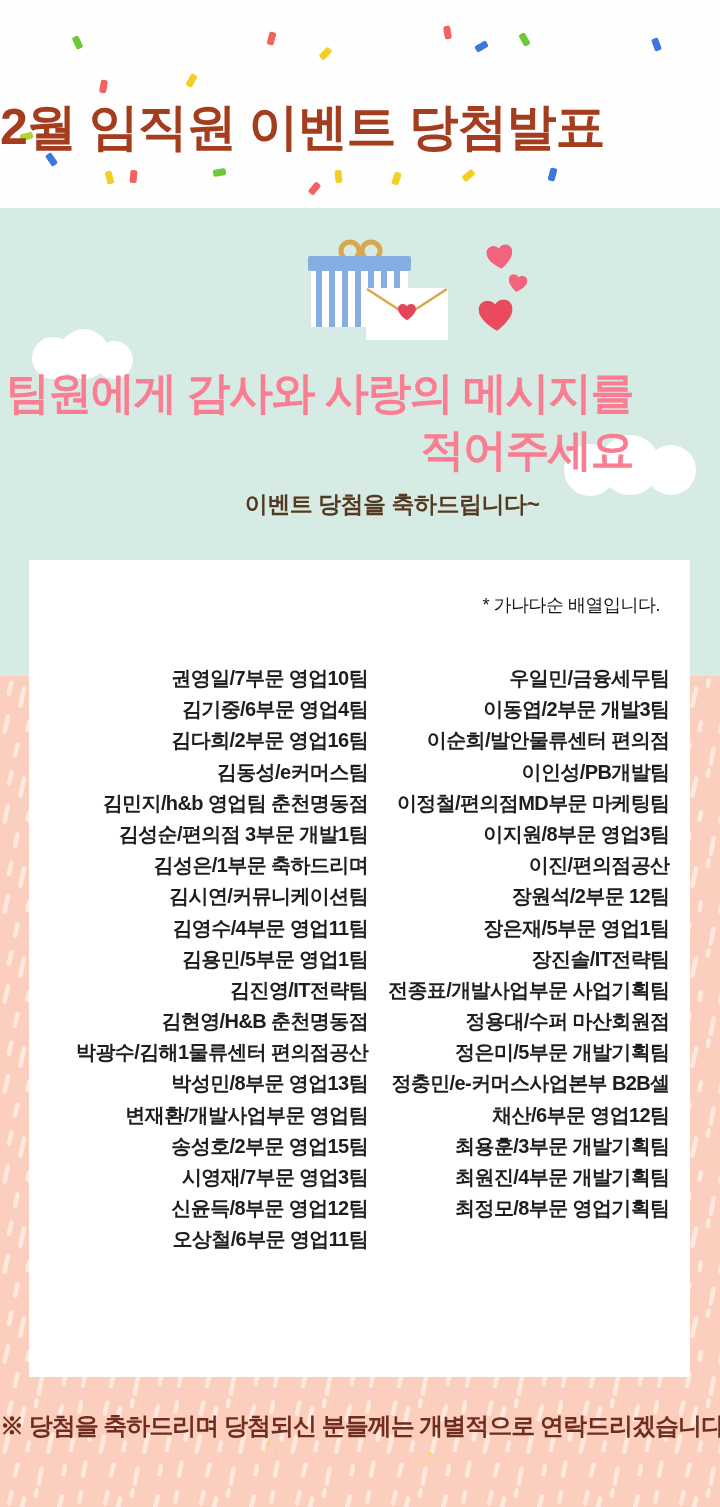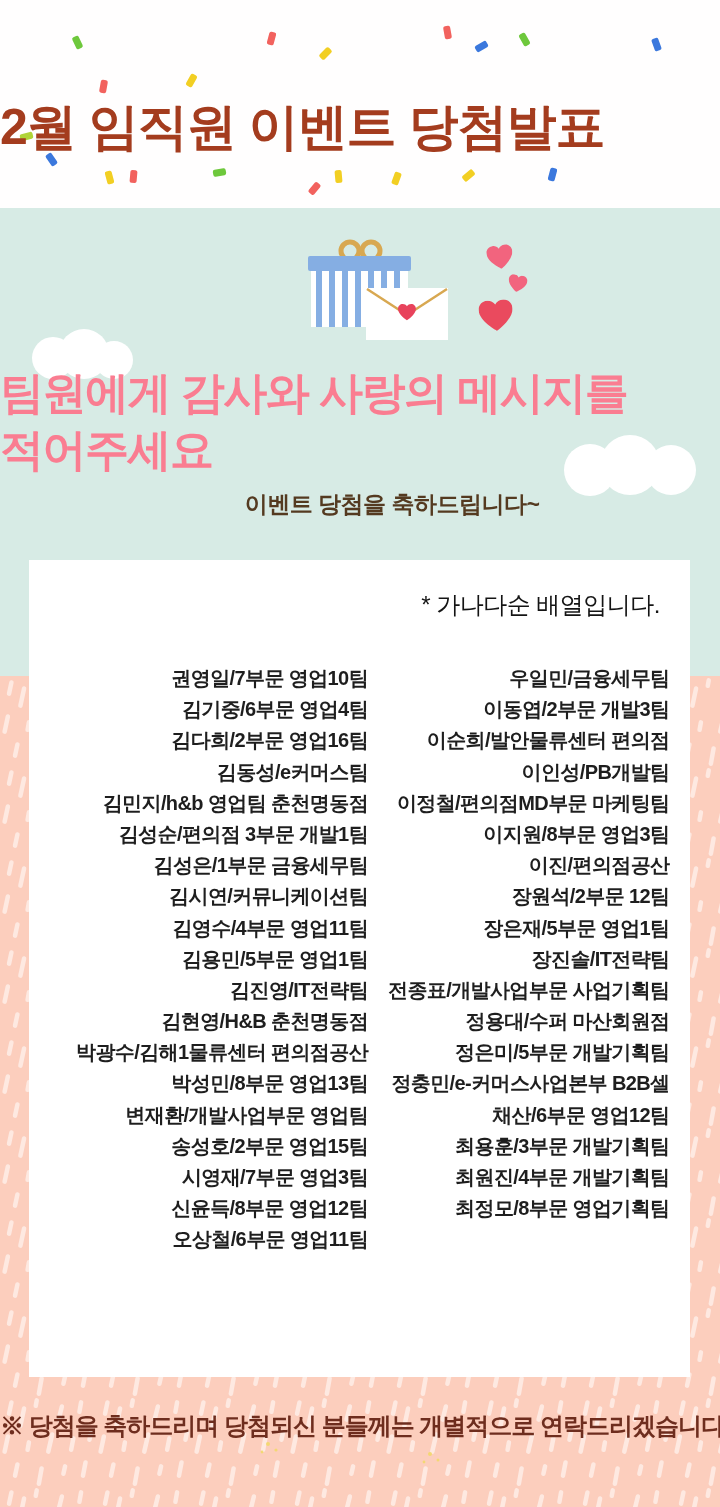--- a/index.html
+++ b/index.html
@@ -24,21 +24,21 @@
   .gift-illustration { position:absolute; left:297px; top:30px; width:160px; height:105px; }
   .heart { position:absolute; }
   .heart-1 { left:487px; top:37px; }
   .heart-2 { left:508px; top:67px; }
   .heart-3 { left:479px; top:92px; }
   .cloud { position:absolute; }
   .cloud-left  { left:28px;  top:120px; }
   .cloud-right { left:560px; top:226px; }
   .msg-heading {
     position:absolute; top:156px; left:0; width:633px; margin:0;
-    text-align:left; font-size:44px; line-height:57px; font-weight:800;
+    text-align:right; font-size:44px; line-height:57px; font-weight:800;
     color:#fa7d91; letter-spacing:-1.5px;
   }
   .msg-subtitle {
     position:absolute; top:281px; left:0; width:720px; margin:0;
     text-align:center; font-size:23px; line-height:30px; font-weight:700;
     color:#543a20; letter-spacing:-0.5px;padding-left:32px;
   }
 
   
   .section-pink { position:absolute; left:0; top:676px; width:720px; height:831px; background:#fccebd; }
@@ -49,21 +49,21 @@
     color:#6e2d1e; letter-spacing:-1px; white-space:nowrap;
   }
 
   
   .card {
     position:absolute; left:29px; top:560px; width:661px; height:817px;
     background:#ffffff;
   }
   .sort-note {
     position:absolute; top:33px; right:30px; margin:0;
-    font-size:24px; line-height:24px; font-weight:500; color:#141414; letter-spacing:-0.5px;
+    font-size:18px; line-height:24px; font-weight:500; color:#141414; letter-spacing:-0.5px;
   }
   .winner-col { position:absolute; top:103px; }
   .col-left  { left:47px; }
   .col-right { left:359px; }
   .winner-row {
     height:31.2px; line-height:31.2px; font-size:20px; font-weight:700;
     color:#1e1e1e; letter-spacing:-0.6px; white-space:nowrap;text-align:right;
   }
 </style>
 </head>
@@ -195,21 +195,21 @@
 
   <div class="card">
     <p class="sort-note">* 가나다순 배열입니다.</p>
     <div class="winner-col col-left">
         <div class="winner-row">권영일/7부문 영업10팀</div>
         <div class="winner-row">김기중/6부문 영업4팀</div>
         <div class="winner-row">김다희/2부문 영업16팀</div>
         <div class="winner-row">김동성/e커머스팀</div>
         <div class="winner-row">김민지/h&amp;b 영업팀 춘천명동점</div>
         <div class="winner-row">김성순/편의점 3부문 개발1팀</div>
-        <div class="winner-row">김성은/1부문 금융세무팀</div>
+        <div class="winner-row">김성은/1부문 축하드리며</div>
         <div class="winner-row">김시연/커뮤니케이션팀</div>
         <div class="winner-row">김영수/4부문 영업11팀</div>
         <div class="winner-row">김용민/5부문 영업1팀</div>
         <div class="winner-row">김진영/IT전략팀</div>
         <div class="winner-row">김현영/H&amp;B 춘천명동점</div>
         <div class="winner-row">박광수/김해1물류센터 편의점공산</div>
         <div class="winner-row">박성민/8부문 영업13팀</div>
         <div class="winner-row">변재환/개발사업부문 영업팀</div>
         <div class="winner-row">송성호/2부문 영업15팀</div>
         <div class="winner-row">시영재/7부문 영업3팀</div>

